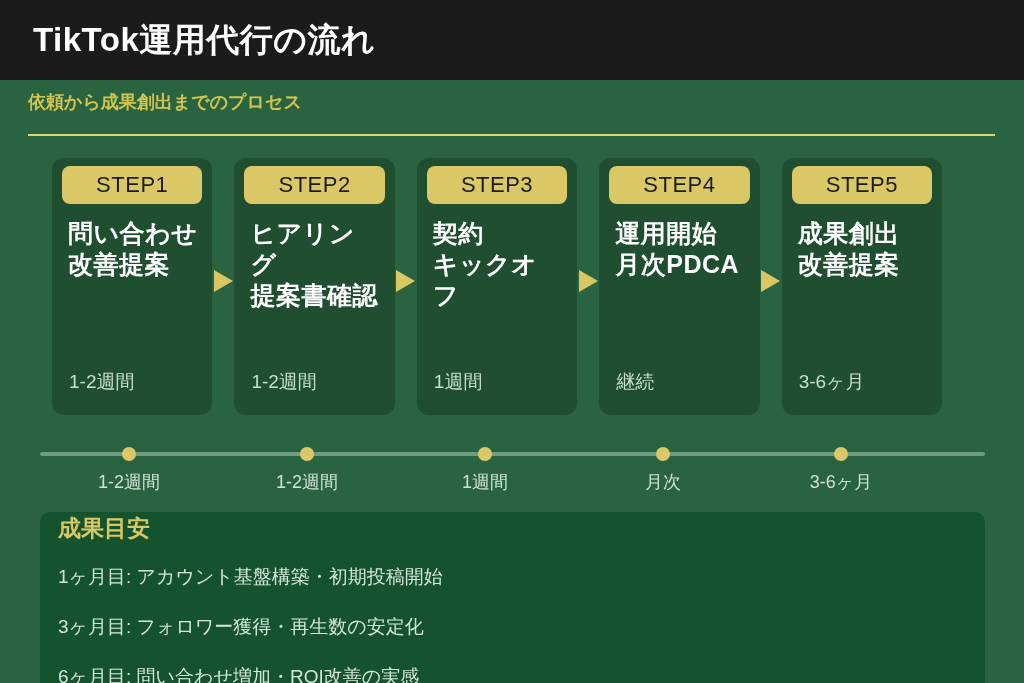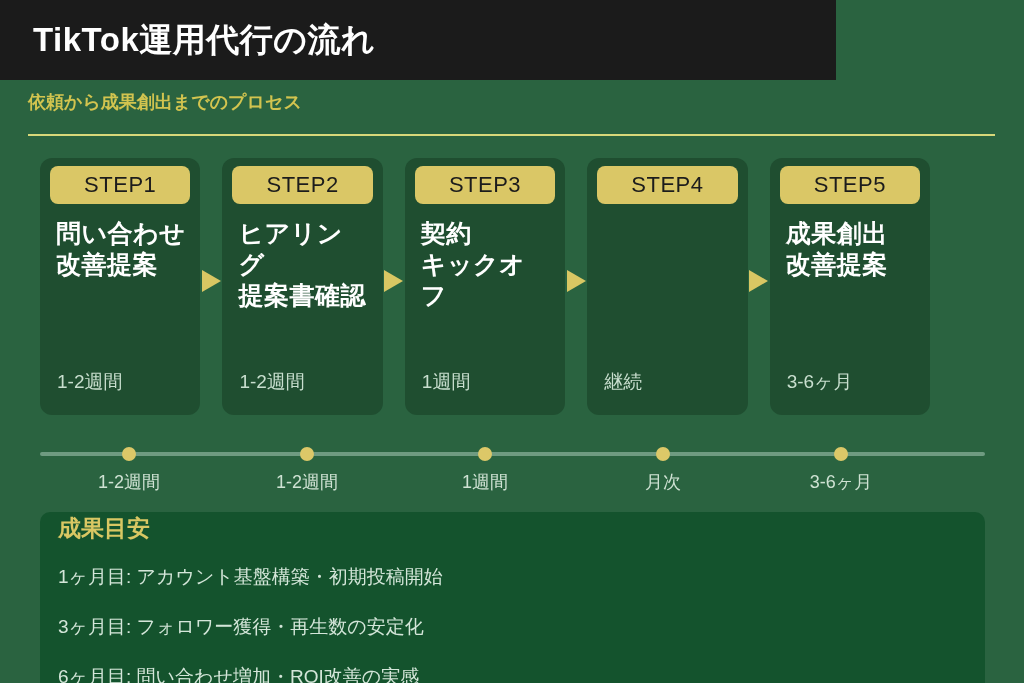--- a/index.html
+++ b/index.html
@@ -3,37 +3,37 @@
 <meta charset="utf-8">
 <style>
   html,body{margin:0;padding:0;background:#2a6340;}
   .page{
     position:relative;width:1024px;height:683px;overflow:hidden;
     background:#2a6340;
     font-family:"Liberation Sans","DejaVu Sans",sans-serif;
   }
   
   .header-bar{
-    width:836px;height:80px;background:#1b1b1b;
+    width:1024px;height:80px;background:#1b1b1b;
     display:flex;align-items:center;box-sizing:border-box;padding-left:33px;
   }
   .page-title{
     margin:0;color:#ffffff;font-size:33px;font-weight:800;letter-spacing:.5px;
   }
   
   .subtitle-wrap{
     margin:10px 0 0 28px;width:967px;box-sizing:border-box;
     border-bottom:2px solid #d8d87a;padding-bottom:20px;
   }
   .subtitle-text{
     color:#d2c44f;font-size:18px;font-weight:700;line-height:24px;
   }
   
   .steps-row{
-    margin:22px 0 0 40px;width:890px;height:257px;
+    margin:22px 0 0 52px;width:890px;height:257px;
     display:flex;align-items:stretch;
   }
   .step-card{
     position:relative;flex:1 1 0;background:#1f4e30;border-radius:12px;
     box-sizing:border-box;
   }
   .step-badge{
     margin:8px 10px 0;height:38px;background:#dac766;border-radius:8px;
     display:flex;align-items:center;justify-content:center;
     color:#1c1c1c;font-size:22px;font-weight:500;letter-spacing:.5px;
@@ -137,20 +137,24 @@
       </div>
       <div class="step-duration">1週間</div>
     </div>
 
     <div class="arrow-col">
       <div class="arrow-right"></div>
     </div>
 
     <div class="step-card">
       <div class="step-badge">STEP4</div>
+      <div class="step-title">
+        <div>運用開始</div>
+        <div>月次PDCA</div>
+      </div>
       <div class="step-duration">継続</div>
     </div>
 
     <div class="arrow-col">
       <div class="arrow-right"></div>
     </div>
 
     <div class="step-card">
       <div class="step-badge">STEP5</div>
       <div class="step-title">

